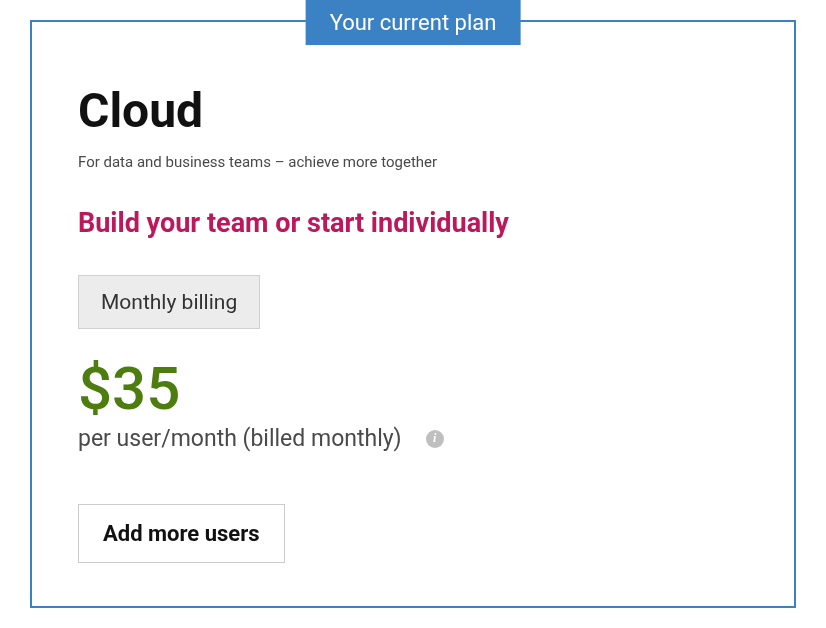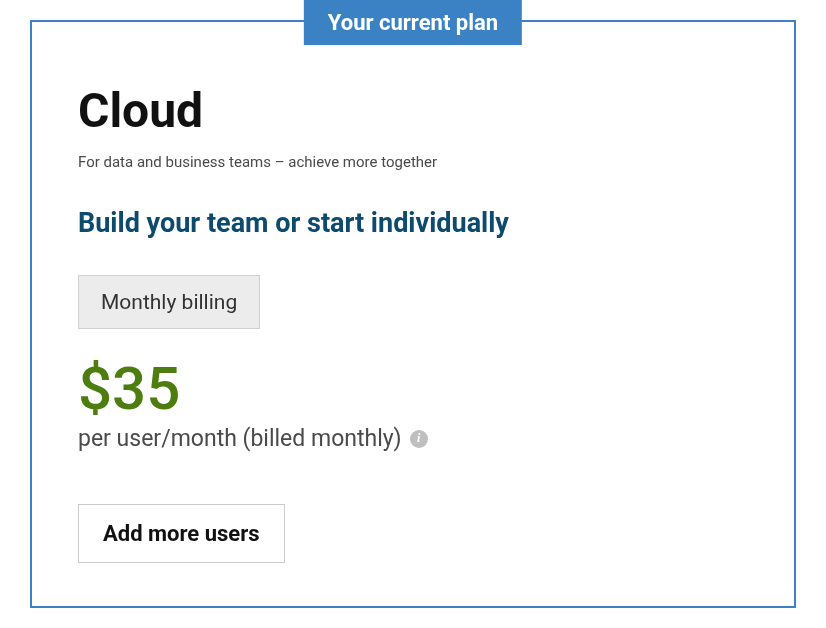--- a/index.html
+++ b/index.html
@@ -22,39 +22,39 @@
     }
     .badge {
       position: absolute;
       top: -22px;
       left: 50%;
       transform: translateX(-50%);
       background: #3b82c4;
       color: #fff;
       padding: 10px 24px;
       font-size: 22px;
-      font-weight: 700;
+      font-weight: 400;
     }
     .plan-title {
       font-size: 48px;
       font-weight: 700;
       margin-bottom: 14px;
       color: #111;
     }
     .plan-desc {
       font-size: 15px;
       color: #4a4a4a;
       margin-bottom: 36px;
       font-weight: 400;
     }
     .plan-subtitle {
       font-size: 27px;
       font-weight: 700;
       margin-bottom: 36px;
-      color: #0c4a6e;
+      color: #be185d;
     }
     .billing-toggle {
       display: inline-flex;
       border: 1px solid #d0d0d0;
       border-radius: 0;
       overflow: hidden;
       margin-bottom: 30px;
     }
     .billing-option {
       padding: 14px 22px;
@@ -73,21 +73,21 @@
       font-weight: 500;
       color: #4d7c0f;
       line-height: 1;
       margin-bottom: 6px;
     }
     .price-note {
       font-size: 23px;
       color: #4a4a4a;
       display: flex;
       align-items: center;
-      gap: 8px;
+      gap: 24px;
       margin-bottom: 52px;
     }
     .info-icon {
       width: 18px;
       height: 18px;
       border-radius: 50%;
       background: #bfbfbf;
       color: #fff;
       display: inline-flex;
       align-items: center;

